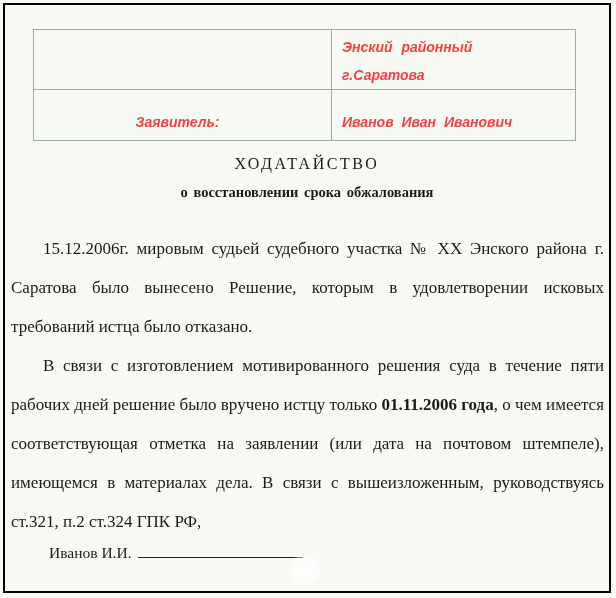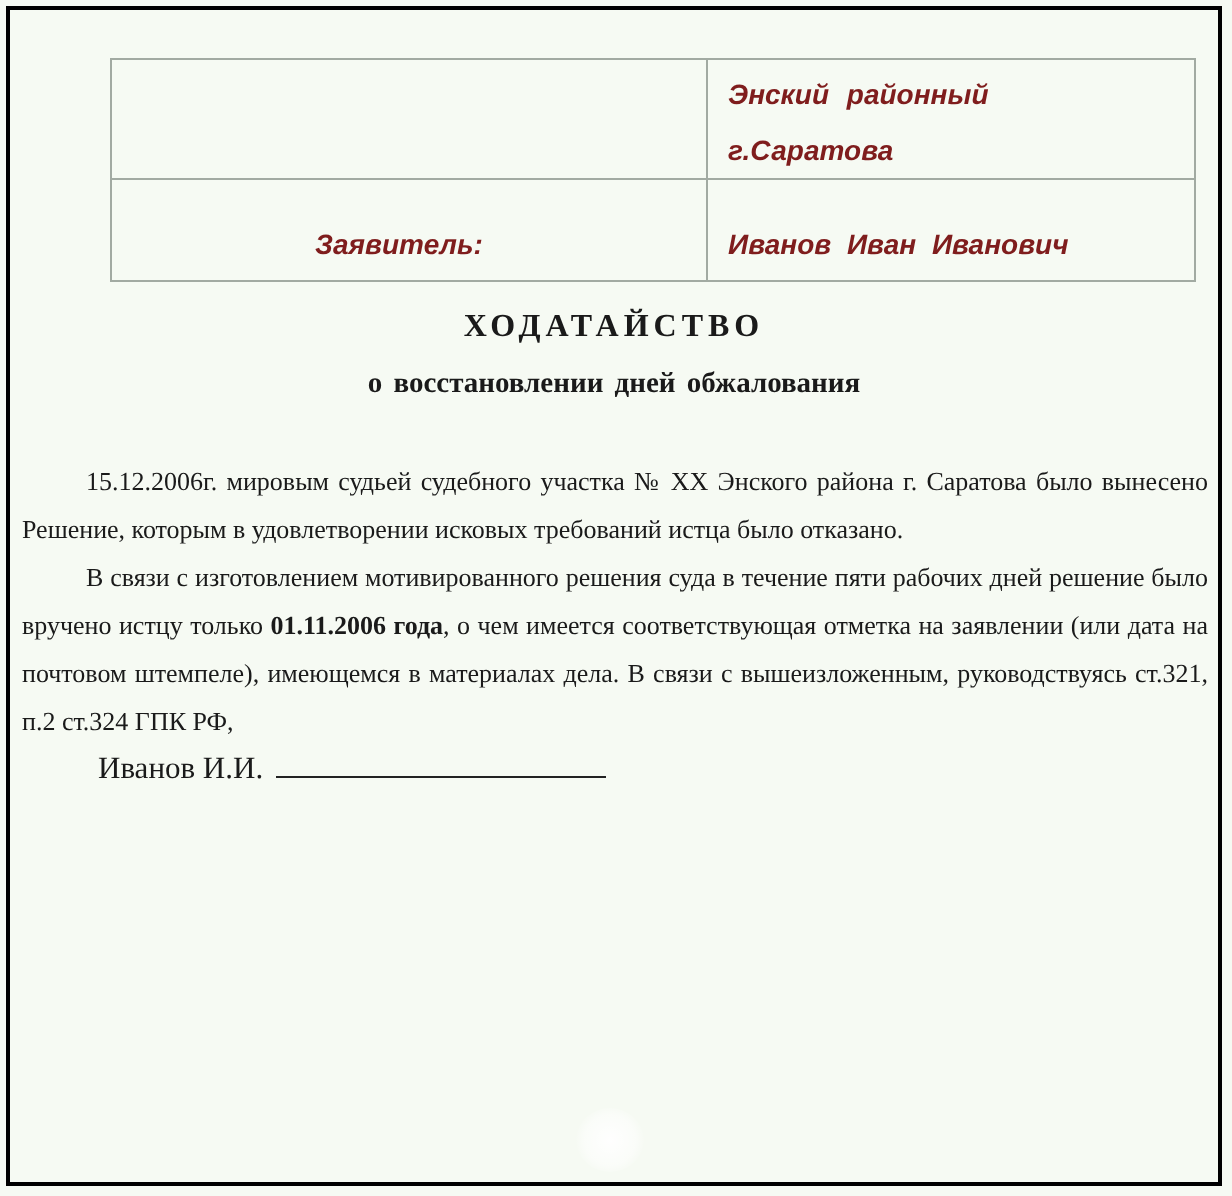--- a/index.html
+++ b/index.html
@@ -15,63 +15,63 @@
   }
   .frame {
     position: absolute;
     left: 3px; top: 3px;
     width: 608px; height: 590px;
     border: 2px solid #000000;
   }
   
   table.header-table {
     border-collapse: collapse;
-    margin: 24px 0 0 50px;
+    margin: 24px 0 0 28px;
     width: 542px;
     table-layout: fixed;
     font-family: "Liberation Sans", "DejaVu Sans", sans-serif;
     font-style: italic;
     font-weight: bold;
     font-size: 14px;
-    color: #7f1d1d;
+    color: #ef4444;
   }
   table.header-table td {
     border: 1px solid #a2aaa2;
     vertical-align: top;
   }
   td.col-left  { width: 298px; }
   td.col-right { width: 244px; padding-left: 10px; }
   tr.row-court td { height: 52px; }
   tr.row-applicant td { height: 51px; vertical-align: bottom; padding-bottom: 10px; }
   .court-line { line-height: 28px; padding-top: 3px; word-spacing: 5px; }
   .court-line + .court-line { padding-top: 0; }
   .applicant-label { text-align: center; padding-right: 10px; }
   .applicant-name { word-spacing: 4px; }
   
   .doc-title {
     margin-top: 13px;
     text-align: center;
     font-size: 16px;
-    font-weight: bold;
+    font-weight: normal;
     letter-spacing: 2.5px;
     line-height: 20px;
   }
   .doc-subtitle {
     margin-top: 9px;
     text-align: center;
     font-size: 14.5px;
     font-weight: bold;
     word-spacing: 2px;
     line-height: 19px;
   }
   
   .body-text { padding: 0 5px 0 6px; }
   p.par {
-    font-size: 13px;
-    line-height: 24px;
+    font-size: 17px;
+    line-height: 39px;
     text-align: justify;
     text-indent: 32px;
   }
   p.par-first { margin-top: 27px; }
   p.request-label {
     margin-top: 11px;
     font-size: 15.5px;
     font-weight: bold;
     line-height: 28.5px;
     text-indent: 32px;
@@ -117,21 +117,21 @@
           </td>
         </tr>
         <tr class="row-applicant">
           <td class="col-left applicant-label">Заявитель:</td>
           <td class="col-right applicant-name">Иванов Иван Иванович</td>
         </tr>
       </tbody>
     </table>
 
     <div class="doc-title">ХОДАТАЙСТВО</div>
-    <div class="doc-subtitle">о восстановлении дней обжалования</div>
+    <div class="doc-subtitle">о восстановлении срока обжалования</div>
 
     <div class="body-text">
       <p class="par par-first">15.12.2006г. мировым судьей судебного участка № ХХ Энского района г. Саратова было вынесено Решение, которым в удовлетворении исковых требований истца было отказано.</p>
       <p class="par"><span>В связи с изготовлением мотивированного решения суда в течение пяти рабочих дней решение было вручено истцу только </span><span class="bold-date">01.11.2006 года</span><span>, о чем имеется соответствующая отметка на заявлении (или дата на почтовом штемпеле), имеющемся в материалах дела. В связи с вышеизложенным, руководствуясь ст.321, п.2 ст.324 ГПК РФ,</span></p>
 
       <div class="signature">
         <span>Иванов И.И.</span><span class="sig-line"></span>
       </div>
     </div>
 

